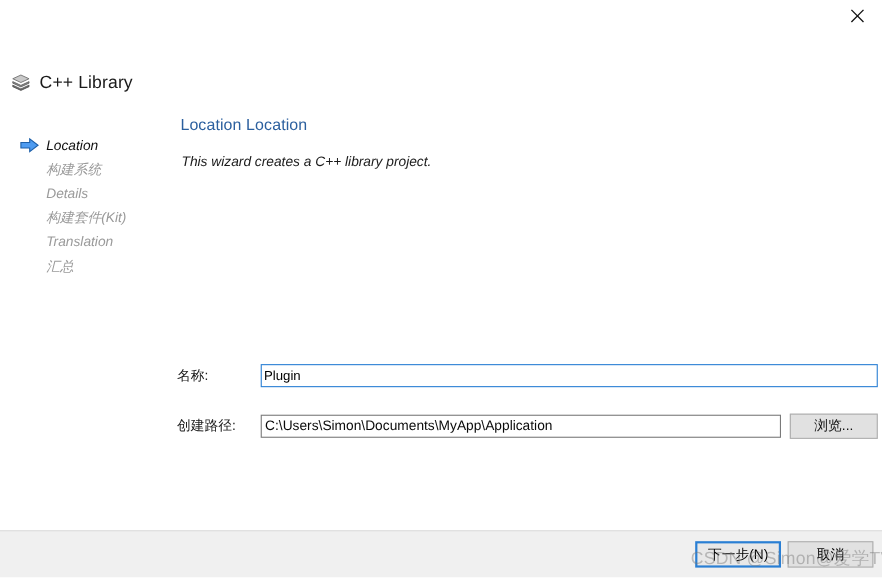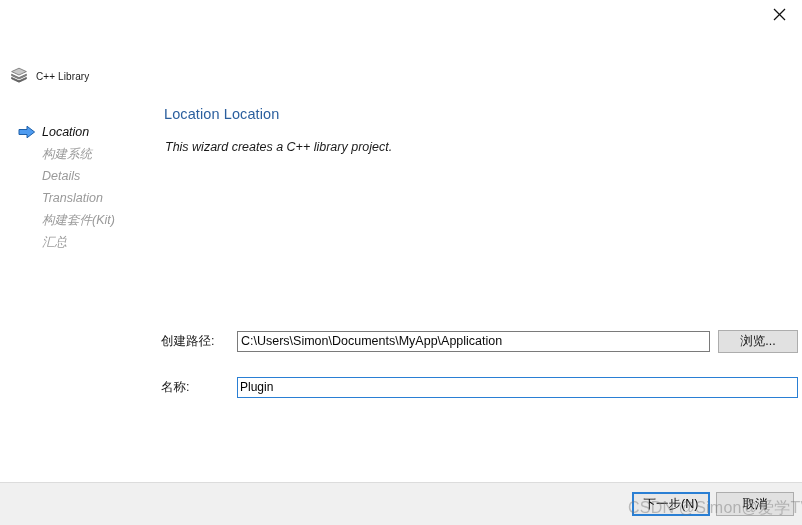--- a/index.html
+++ b/index.html
@@ -53,21 +53,21 @@
   .header-row {
     flex: 0 0 auto;
     padding: 32px 0 0 10px;
     display: flex;
     align-items: center;
     gap: 8px;
     height: 28px;
   }
   .lib-icon { width: 18px; height: 18px; display: block; }
   .header-title {
-    font-size: 10px;
+    font-size: 16px;
     color: #1a1a1a;
     letter-spacing: 0.1px;
   }
 
   
   .body-area {
     flex: 1 1 auto;
     display: flex;
     position: relative;
   }
@@ -293,53 +293,53 @@
 
       <div class="step">
         <span class="step-label">构建系统</span>
       </div>
 
       <div class="step">
         <span class="step-label">Details</span>
       </div>
 
       <div class="step">
+        <span class="step-label">构建套件(Kit)</span>
+      </div>
+
+      <div class="step">
         <span class="step-label">Translation</span>
-      </div>
-
-      <div class="step">
-        <span class="step-label">构建套件(Kit)</span>
       </div>
 
       <div class="step">
         <span class="step-label">汇总</span>
       </div>
 
     </div>
 
     <div class="content">
 
       <div class="page-title">Location Location</div>
       <div class="page-subtitle">This wizard creates a C++ library project.</div>
 
       <div class="form">
-
-        <div class="field-row">
-          <span class="field-label">创建路径:</span>
-          <div class="path-input-wrap">C:\Users\Simon\Documents\MyApp\Application</div>
-          <button class="browse-btn">浏览...</button>
-        </div>
 
         <div class="field-row">
           <span class="field-label">名称:</span>
           <div class="name-input-wrap">
             <span class="sel-text">Plugin</span>
           </div>
         </div>
 
+        <div class="field-row">
+          <span class="field-label">创建路径:</span>
+          <div class="path-input-wrap">C:\Users\Simon\Documents\MyApp\Application</div>
+          <button class="browse-btn">浏览...</button>
+        </div>
+
 
       </div>
 
     </div>
   </div>
 
   <div class="footer">
     <button class="dlg-btn default">下一步(N)</button>
     <button class="dlg-btn">取消</button>
   </div>

